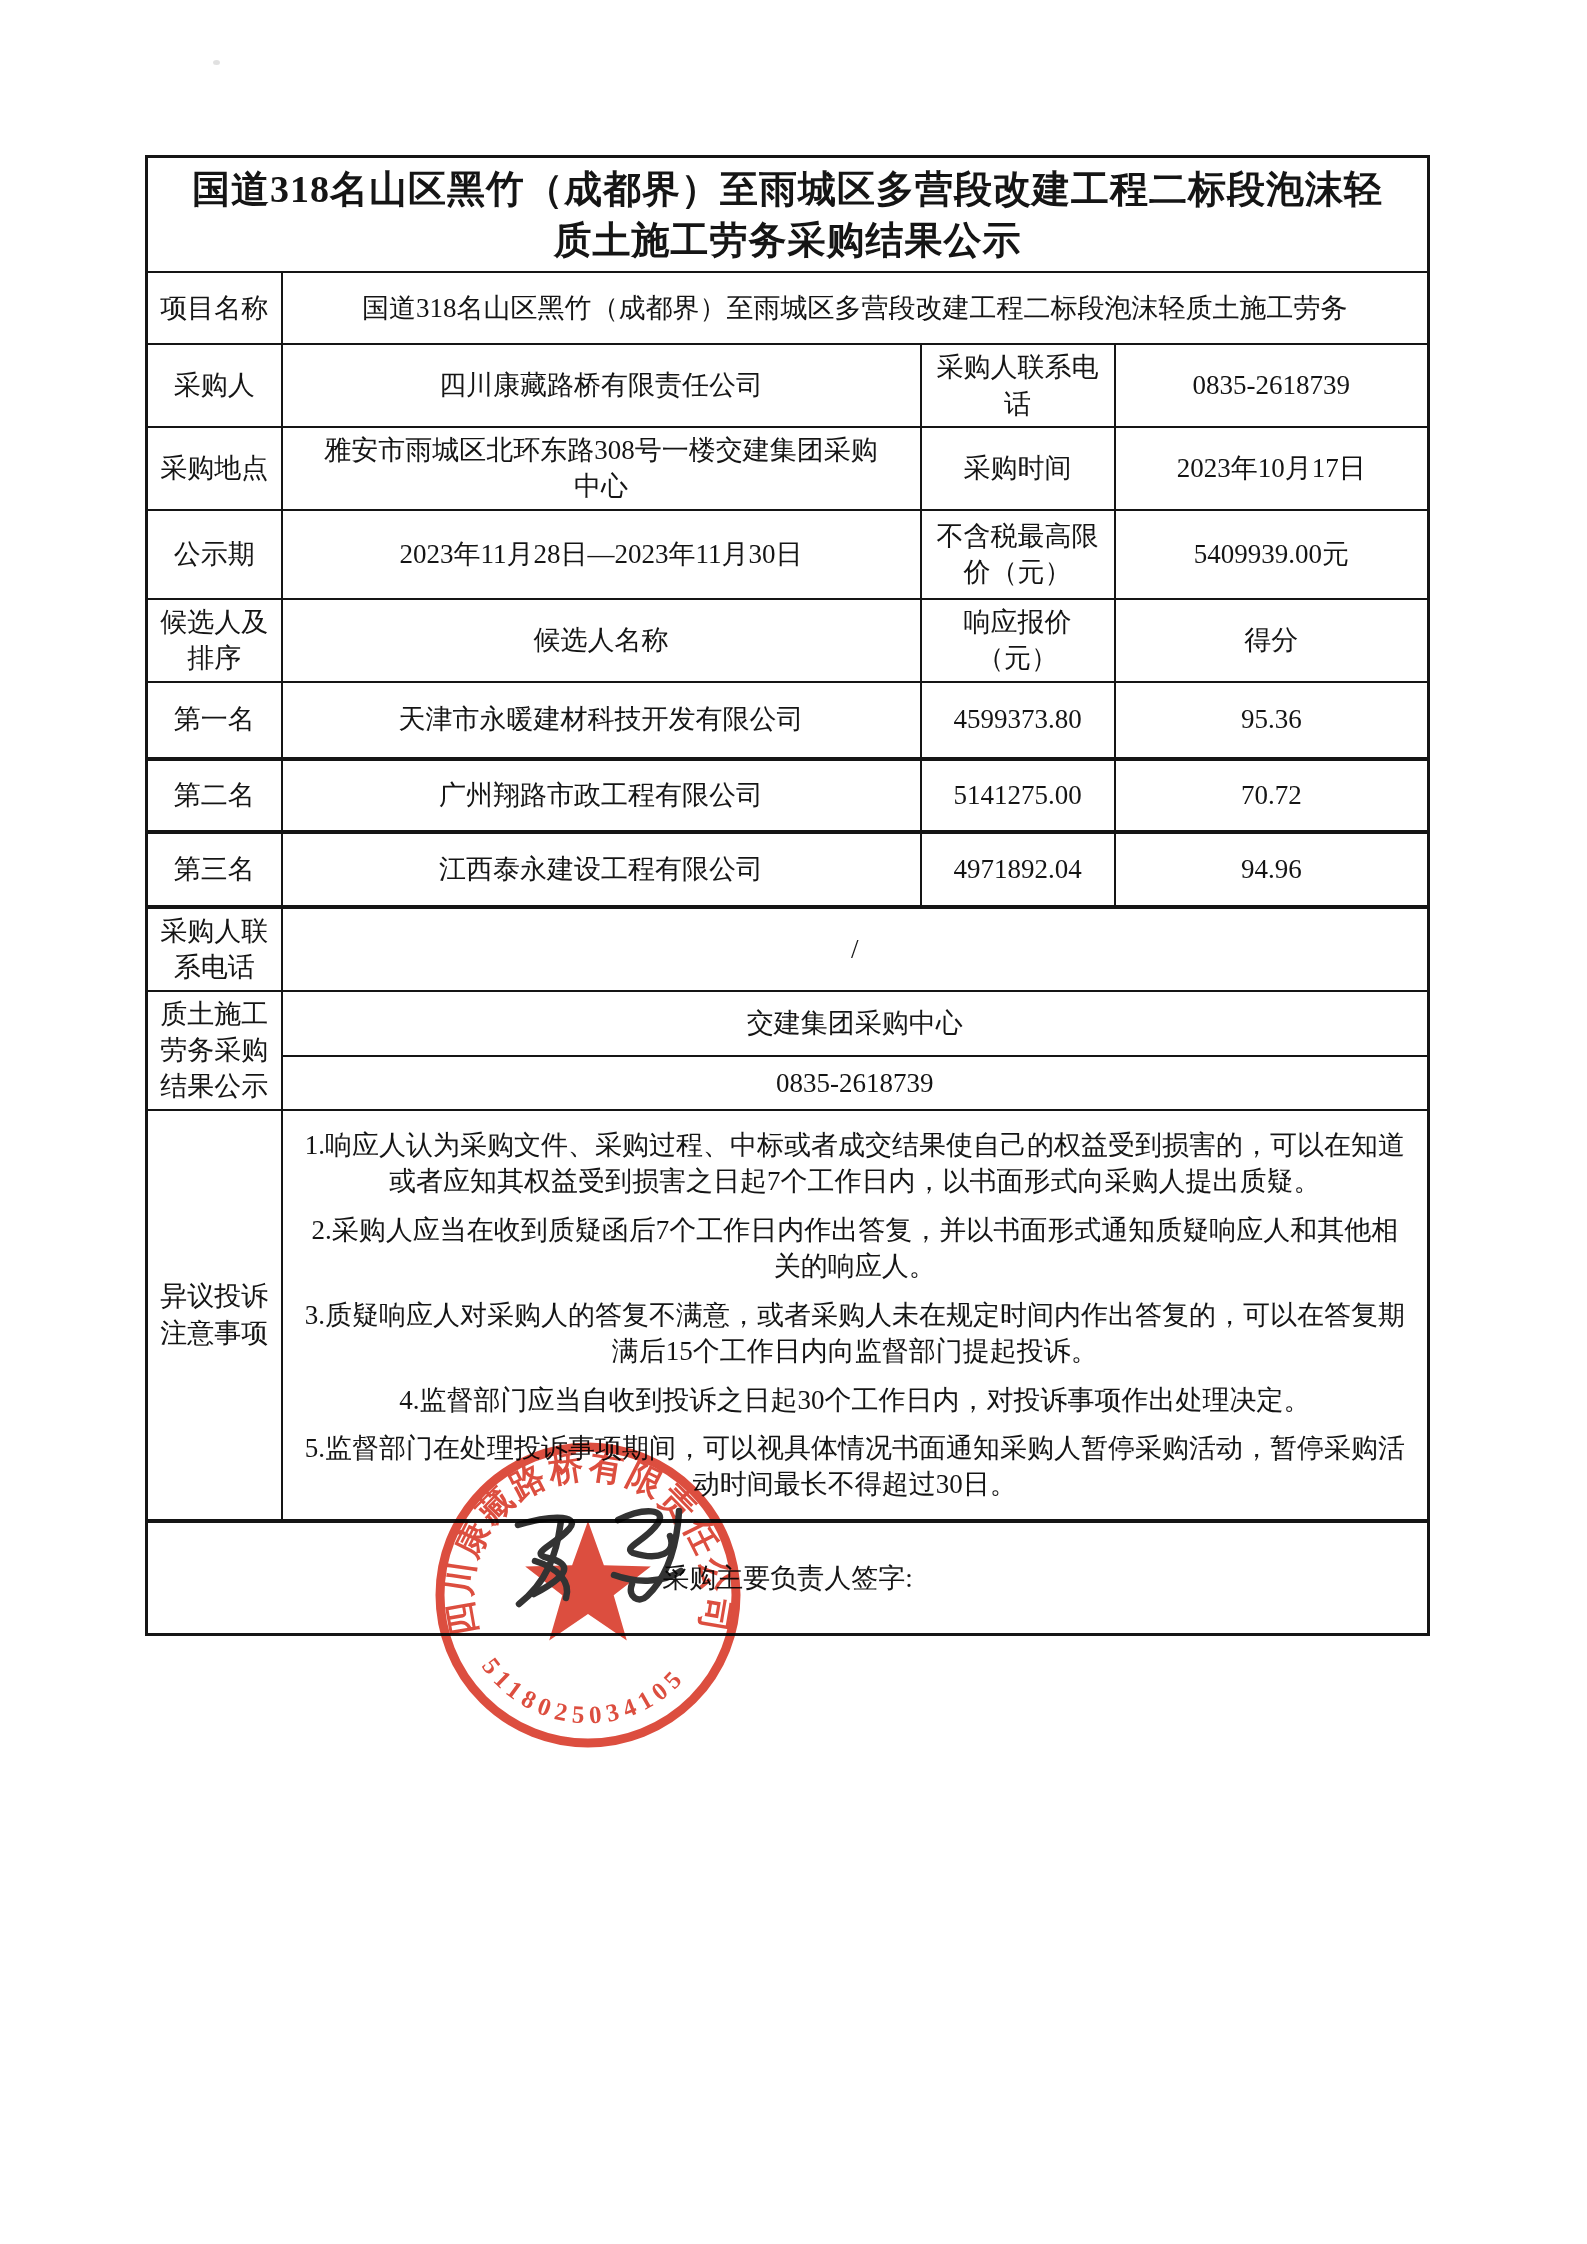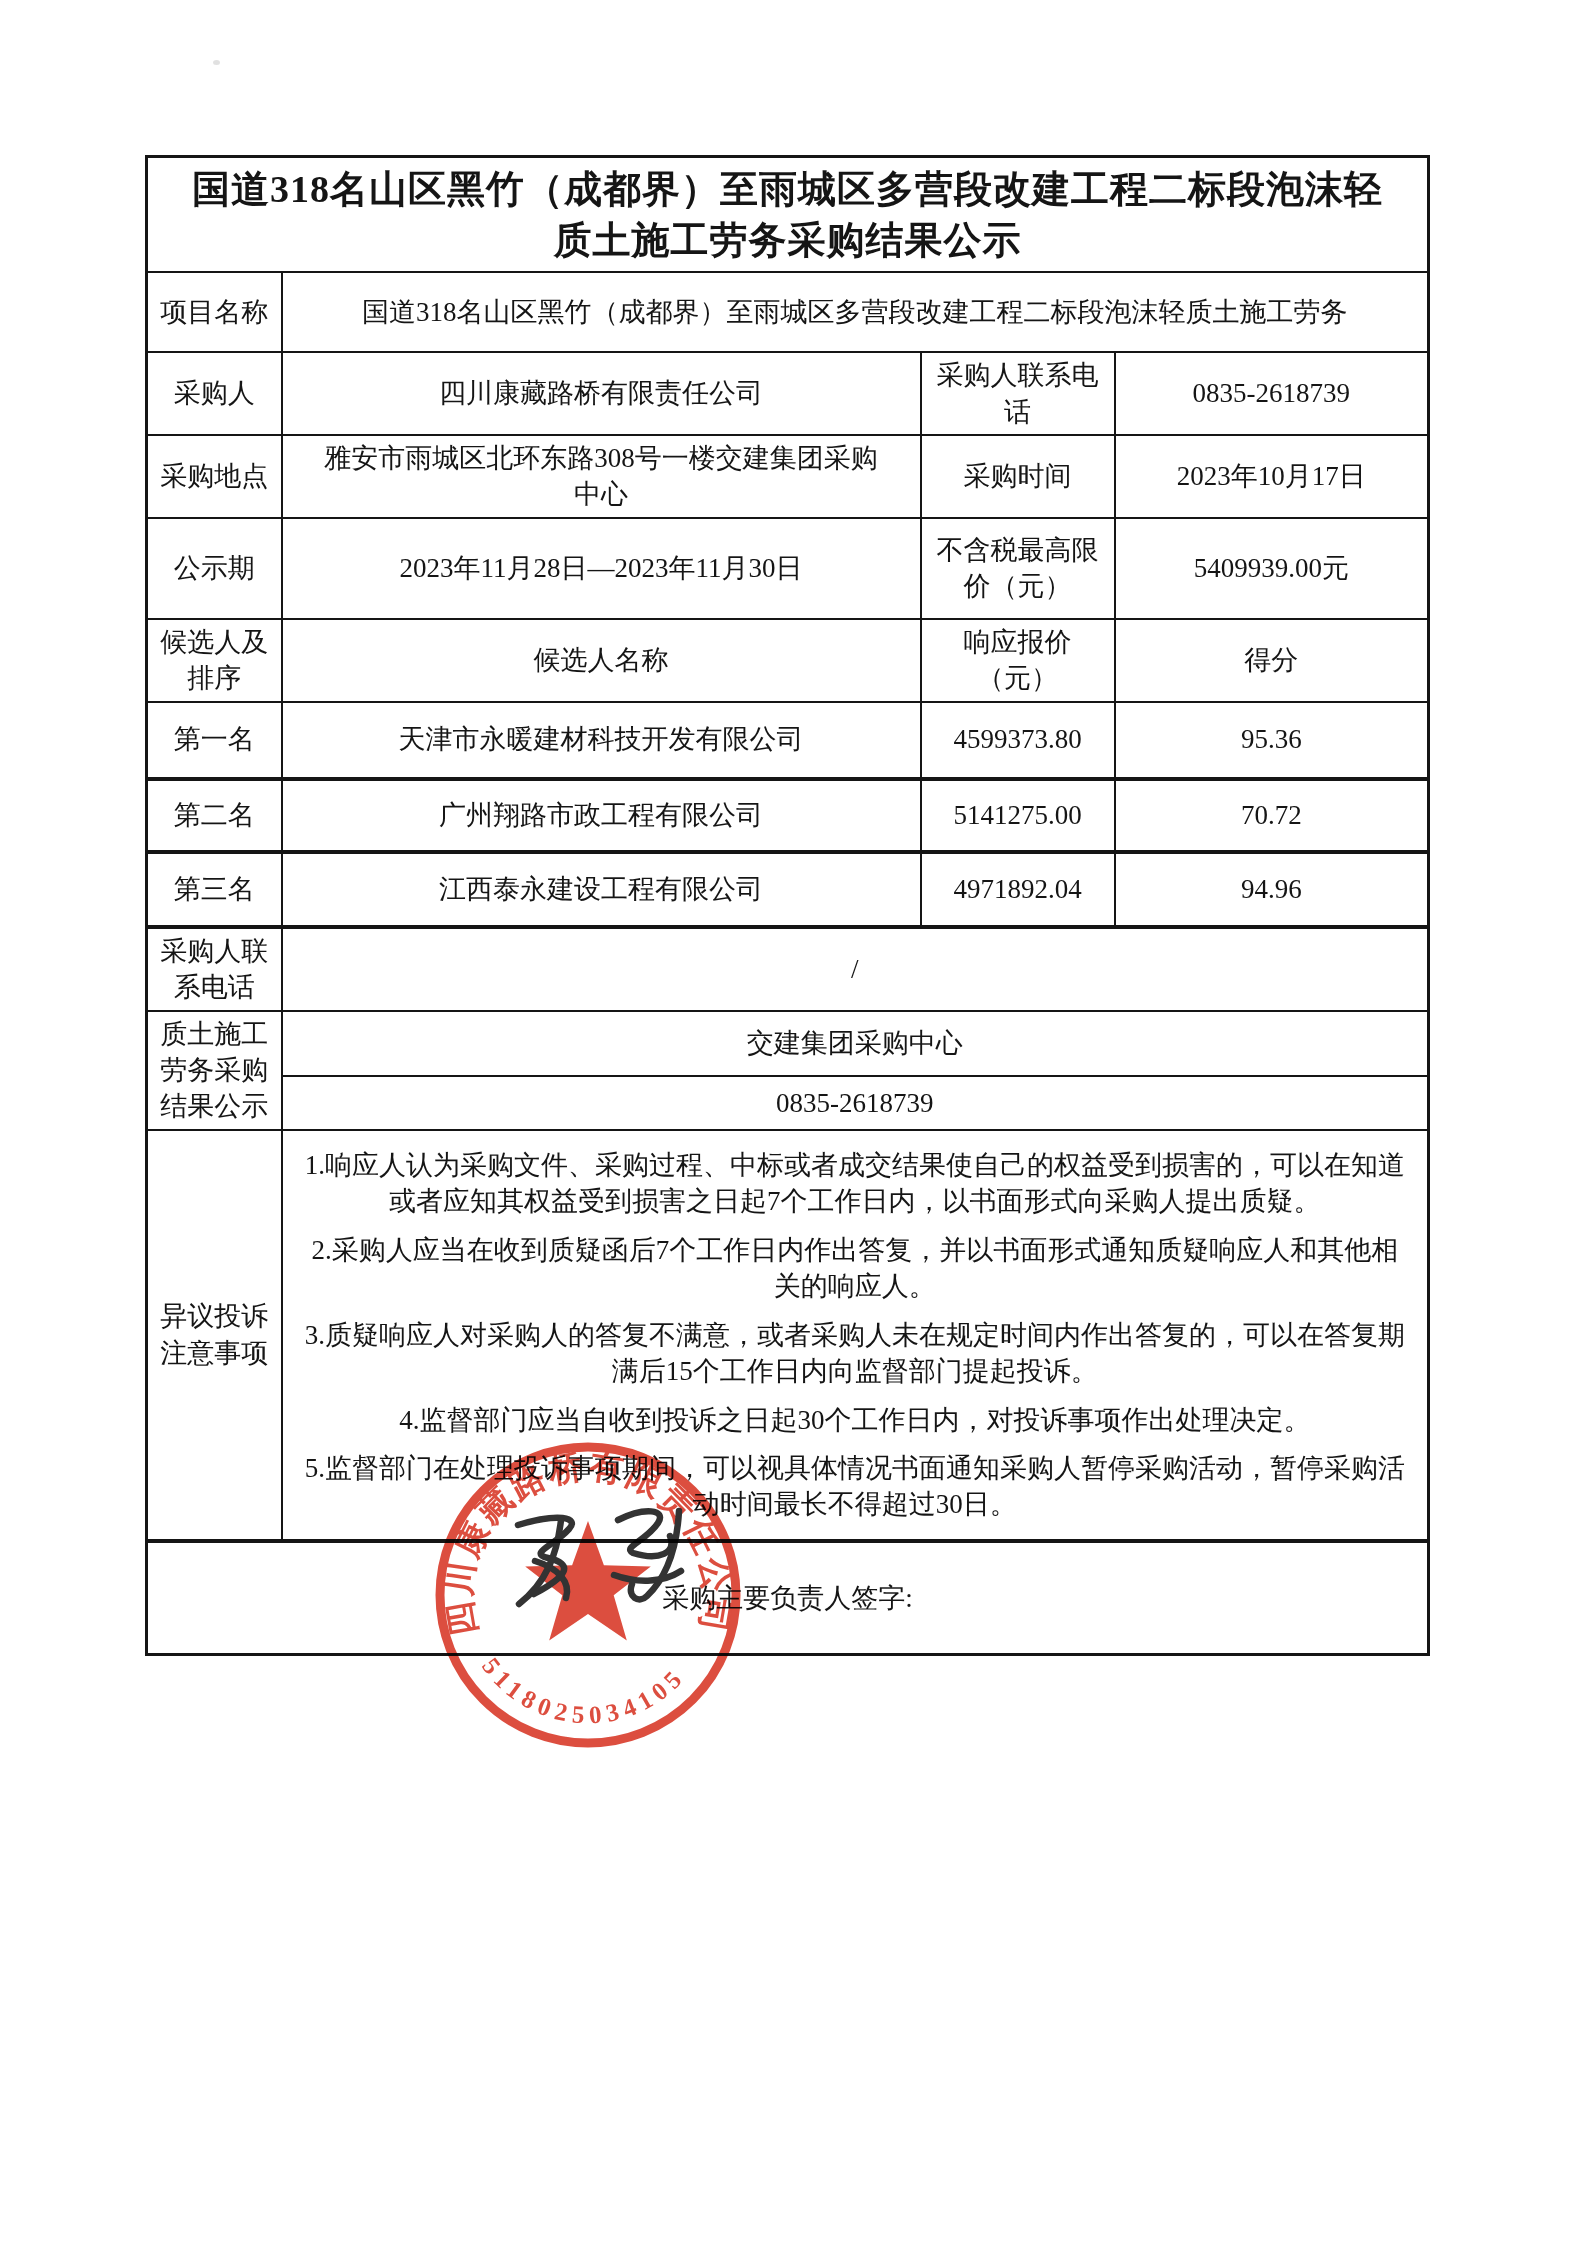--- a/index.html
+++ b/index.html
@@ -46,41 +46,41 @@
       <col style="width:194px">
       <col style="width:314px">
   </colgroup>
 
   <tbody>
       <tr class="title-row" style="height:103px">
     <td colspan="4">国道318名山区黑竹（成都界）至雨城区多营段改建工程二标段泡沫轻
 质土施工劳务采购结果公示</td>
   </tr>
 
-  <tr style="height:80px">
+  <tr style="height:72px">
     <td>项目名称</td>
     <td colspan="3">国道318名山区黑竹（成都界）至雨城区多营段改建工程二标段泡沫轻质土施工劳务</td>
   </tr>
 
   <tr style="height:72px">
     <td>采购人</td>
     <td>四川康藏路桥有限责任公司</td>
     <td>采购人联系电话</td>
     <td>0835-2618739</td>
   </tr>
 
   <tr style="height:75px">
     <td>采购地点</td>
     <td class="leftcell pre">雅安市雨城区北环东路308号一楼交建集团采购
 中心</td>
     <td>采购时间</td>
     <td>2023年10月17日</td>
   </tr>
 
-  <tr style="height:101px">
+  <tr style="height:89px">
     <td>公示期</td>
     <td>2023年11月28日—2023年11月30日</td>
     <td>不含税最高限价（元）</td>
     <td>5409939.00元</td>
   </tr>
 
   <tr style="height:71px">
     <td>候选人及排序</td>
     <td>候选人名称</td>
     <td>响应报价（元）</td>

